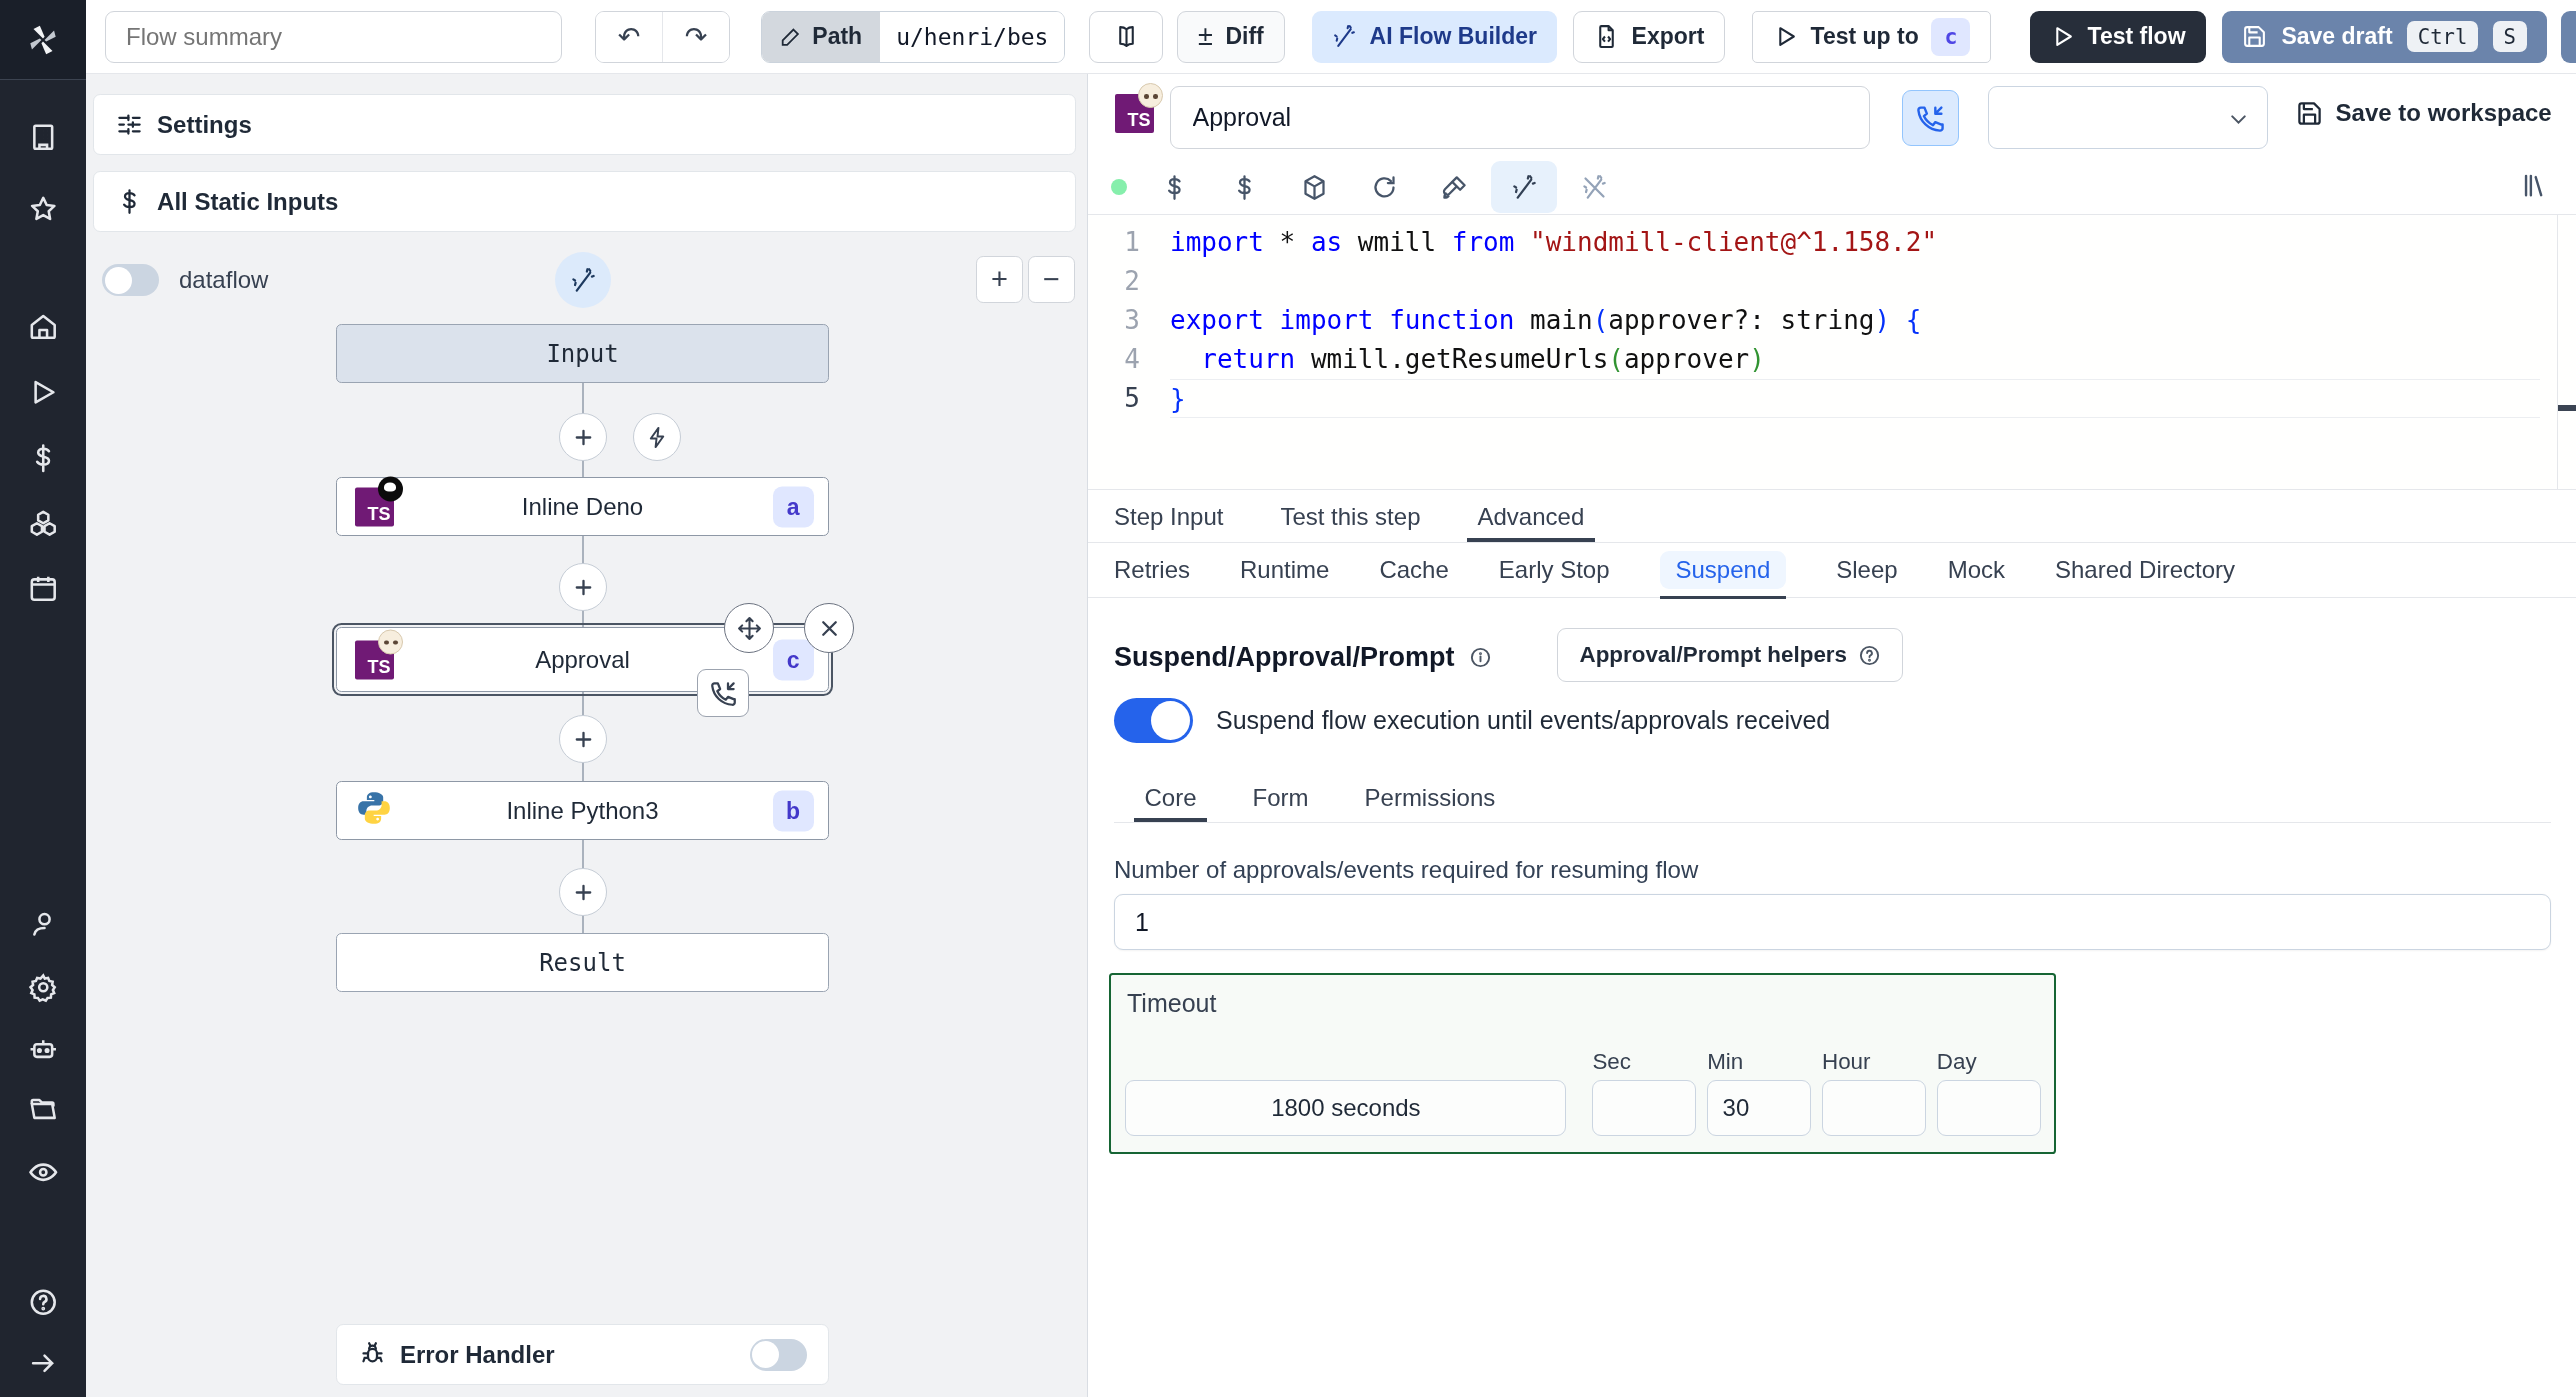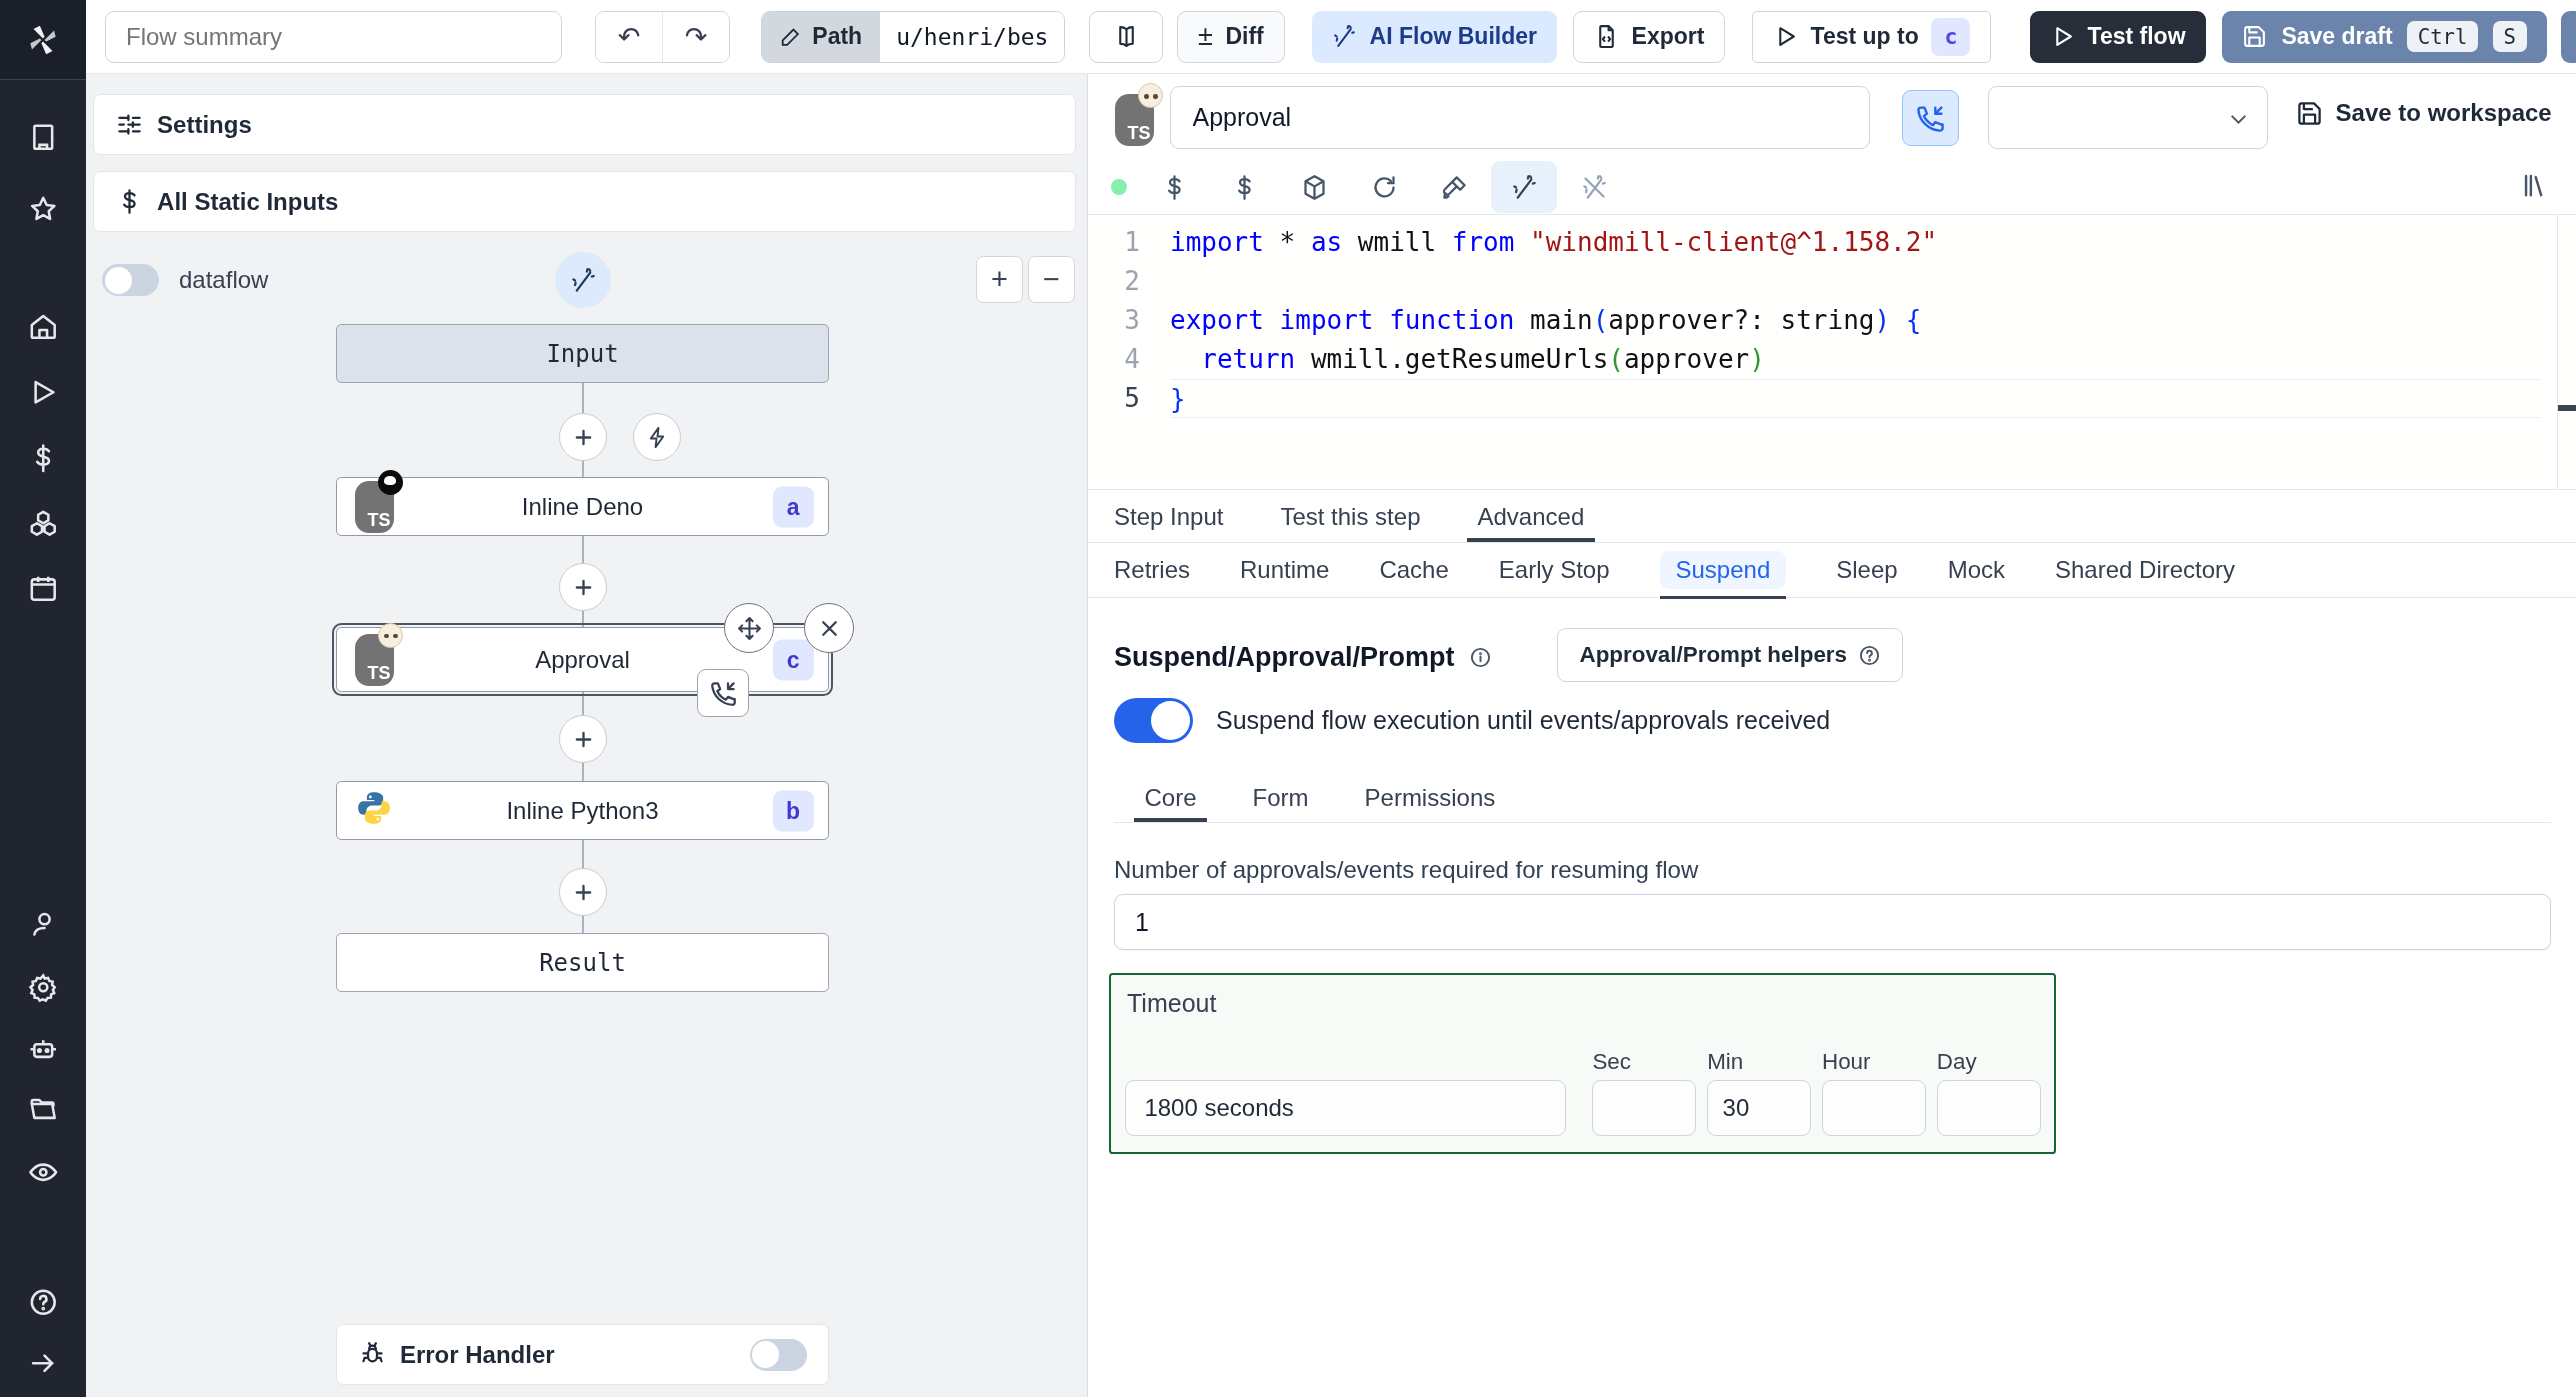--- a/index.html
+++ b/index.html
@@ -47,21 +47,21 @@
   .toggle.on { background:#2563eb; }
   .toggle.on .knob { left:auto; right:2.7px; }
   .zoombtn { position:absolute; width:47px; height:47px; background:#fff; border:0.9px solid #d1d5db; border-radius:7.2px; font-size:29px; color:#374151; display:flex; align-items:center; justify-content:center; cursor:pointer; }
 
   .conn-line { position:absolute; left:496px; width:1.8px; background:#aab2bd; }
   .node { position:absolute; left:250px; width:493px; height:59px; background:#fff; border:1.8px solid #8e98a6; border-radius:5.4px; display:flex; align-items:center; justify-content:center; font-size:24px; color:#1f2937; cursor:pointer; }
   .node.virtual { background:#dbe2ec; border:0.9px solid #9aa4b2; font-family:"DejaVu Sans Mono", monospace; }
   .node.selected { outline:2.7px solid #4b5563; outline-offset:2.7px; }
   .node .lang-badge { position:absolute; left:18px; top:50%; transform:translateY(-50%); }
   .node .id-badge { position:absolute; right:14.4px; top:50%; transform:translateY(-50%); width:41px; height:41px; background:#e0e7ff; color:#4338ca; border-radius:9px; display:flex; align-items:center; justify-content:center; font-size:23px; font-weight:700; }
-  .ts-badge { position:relative; width:39px; height:52px; background:#737373; border-radius:14px; }
+  .ts-badge { position:relative; width:39px; height:39px; background:#701a75; border-radius:2px; }
   .ts-badge .ts-txt { position:absolute; right:3.6px; bottom:1.8px; color:#fff; font-size:18px; font-weight:700; }
   .rt-dot { position:absolute; right:-9px; top:-10.8px; width:25px; height:25px; border-radius:50%; }
   .rt-deno { background:#0b0b0b; }
   .rt-deno::after { content:""; position:absolute; left:6.3px; top:6.3px; width:11.7px; height:9px; background:#fff; border-radius:50% 50% 40% 40%; }
   .rt-bun { background:#f7eede; border:0.9px solid #d8c9ae; }
   .rt-bun::after { content:""; position:absolute; left:5.4px; top:10px; width:4.5px; height:4.5px; background:#5b4636; border-radius:50%; box-shadow:9px 0 0 #5b4636; }
   .plus-circle { position:absolute; width:48px; height:48px; background:#fff; border:0.9px solid #c6cdd6; border-radius:50%; display:flex; align-items:center; justify-content:center; color:#374151; cursor:pointer; }
   .plus-circle svg { width:23px; height:23px; }
   .node-act { position:absolute; width:50px; height:50px; background:#fff; border:1.8px solid #6b7280; border-radius:50%; display:flex; align-items:center; justify-content:center; color:#374151; cursor:pointer; z-index:5; }
   .node-act svg { width:25px; height:25px; }
@@ -111,21 +111,21 @@
   .helpers-btn { position:absolute; left:469px; top:554px; height:54px; border:0.9px solid #d1d5db; border-radius:9px; background:#fff; display:flex; align-items:center; gap:10.8px; padding:0 21.5px; font-size:22.4px; font-weight:600; color:#1f2937; cursor:pointer; }
   .helpers-btn svg { width:23px; height:23px; color:#4b5563; }
   .sus-toggle-row { position:absolute; left:26px; top:624px; display:flex; align-items:center; gap:23px; }
   .sus-label { font-size:25px; color:#1f2937; }
   .tabs-core { position:absolute; left:26px; top:699px; width:1437px; height:50px; border-bottom:0.9px solid #e5e7eb; display:flex; gap:56px; padding-left:30.5px; }
   .appr-label { position:absolute; left:26px; top:782px; font-size:24px; color:#334155; }
   .appr-input { position:absolute; left:26px; top:820px; width:1437px; height:56px; border:0.9px solid #cbd5e1; border-radius:9px; font-size:25px; color:#111827; padding:0 20px; background:#fff; box-shadow:0 0.9px 1.8px rgba(0,0,0,.05); }
   .timeout-box { position:absolute; left:0; top:899px; width:947px; height:181px; background:#f7faf7; border:2.7px solid #166534; border-radius:3.6px; padding:14.4px 16px;margin-left:21px; }
   .timeout-label { font-size:25px; color:#374151; }
   .timeout-row { position:absolute; left:14.4px; bottom:16px; display:flex; align-items:flex-end; }
-  .t-input { height:56px; border:0.9px solid #cbd5e1; border-radius:9px; background:#fcfdfc; font-size:24px; color:#1f2937; padding:0 18px; }
+  .t-input { height:56px; border:0.9px solid #cbd5e1; border-radius:9px; background:#fcfdfc; font-size:24px; color:#1f2937; padding:0 18px;text-align:center; }
   .t-big { width:441px; margin-right:26px; }
   .t-col { display:flex; flex-direction:column; gap:5.4px; margin-right:10.8px; }
   .t-col label { font-size:22.4px; color:#374151; }
   .t-small { width:104px; text-align:left; padding:0 14.4px; }
 </style>
 </head>
 <body>
 
 <div id="app">
 

